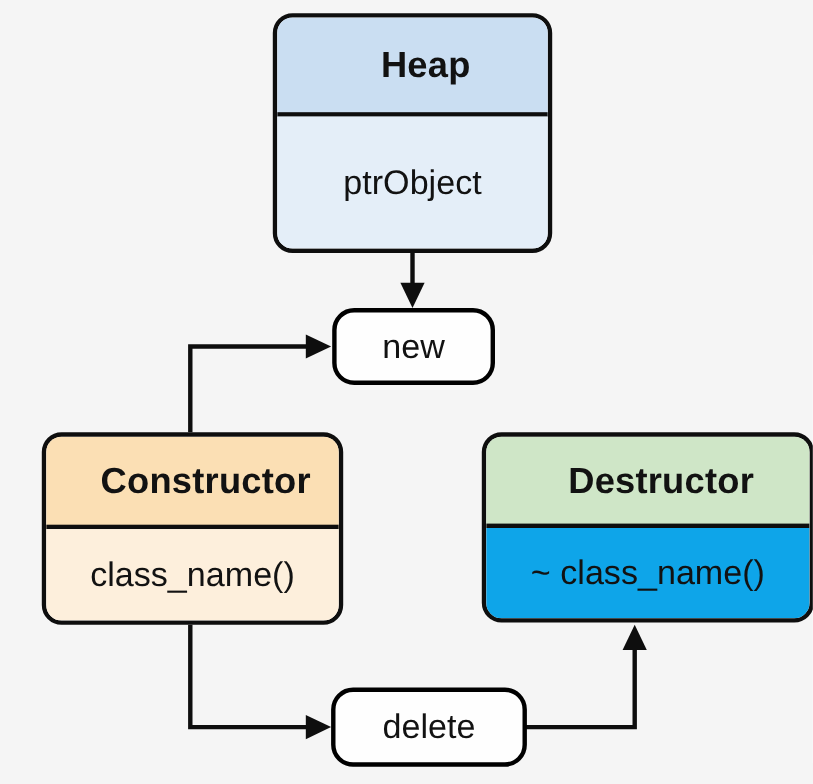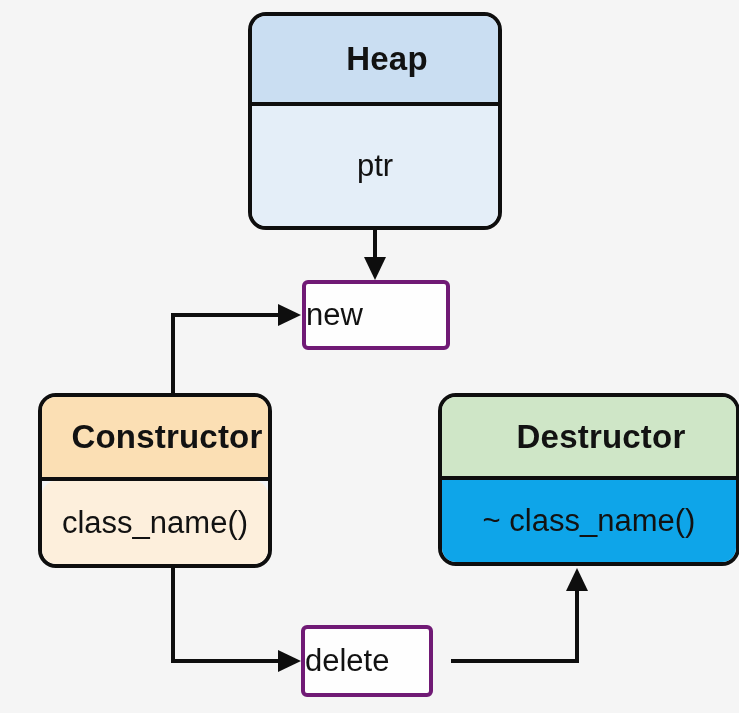--- a/index.html
+++ b/index.html
@@ -43,38 +43,39 @@
     display: flex;
     flex-direction: row;
     align-items: center;
     justify-content: center;
     font-size: 31px;
     line-height: 50px;
   }
   .node-heap        { left: 248px; top: 12px;  width: 254px; height: 218px; }
   .node-heap        .node-header { height: 86px; background: #cadef2; }
   .node-heap        .node-body   { background: #e4eef8; }
-  .node-constructor { left: 38px;  top: 393px; width: 234px; height: 175px; justify-content: center; }
+  .node-constructor { left: 38px;  top: 393px; width: 274px; height: 175px; justify-content: center; }
   .node-constructor .node-header { height: 80px; background: #fbdfb4; }
-  .node-constructor .node-body   { background: #fdefdc; border-radius: 14px; }
+  .node-constructor .node-body   { background: #fdefdc; }
   .node-destructor  { left: 438px; top: 393px; width: 302px; height: 173px; }
   .node-destructor  .node-header { height: 79px; background: #cfe6c7; }
   .node-destructor  .node-body   { background: #0ea5e9; }
   .pill {
     position: absolute;
     box-sizing: border-box;
-    border: 4px solid #701a75;
-    border-radius: 6px;
+    border: 4px solid #000000;
+    border-radius: 20px;
     background: #fefefe;
     display: flex;
     align-items: center;
+    justify-content: center;
     font-size: 31px;
   }
   .pill-new    { left: 302px; top: 280px; width: 148px; height: 70px; }
-  .pill-delete { left: 301px; top: 625px; width: 132px; height: 72px; }
+  .pill-delete { left: 301px; top: 625px; width: 178px; height: 72px; }
   .edge-line {
     fill: none;
     stroke: #0e0e0e;
     stroke-width: 4px;
     stroke-linejoin: miter;
   }
   .edge-head { fill: #0e0e0e; stroke: none; }
 </style>
 </head>
 <body>
@@ -93,20 +94,21 @@
     <polygon class="edge-head" points="301,661 278,650 278,672"></polygon>
 
     <polyline class="edge-line" points="451,661 577,661 577,588"></polyline>
     <polygon class="edge-head" points="577,568 566,591 588,591"></polygon>
   </svg>
 
   <div class="node node-heap">
     <div class="node-header">Heap</div>
     <div class="node-body">
       <span>ptr</span>
+      <span>Object</span>
     </div>
   </div>
 
   <div class="pill pill-new">
     <span>new</span>
   </div>
 
   <div class="node node-constructor">
     <div class="node-header">Constructor</div>
     <div class="node-body">

